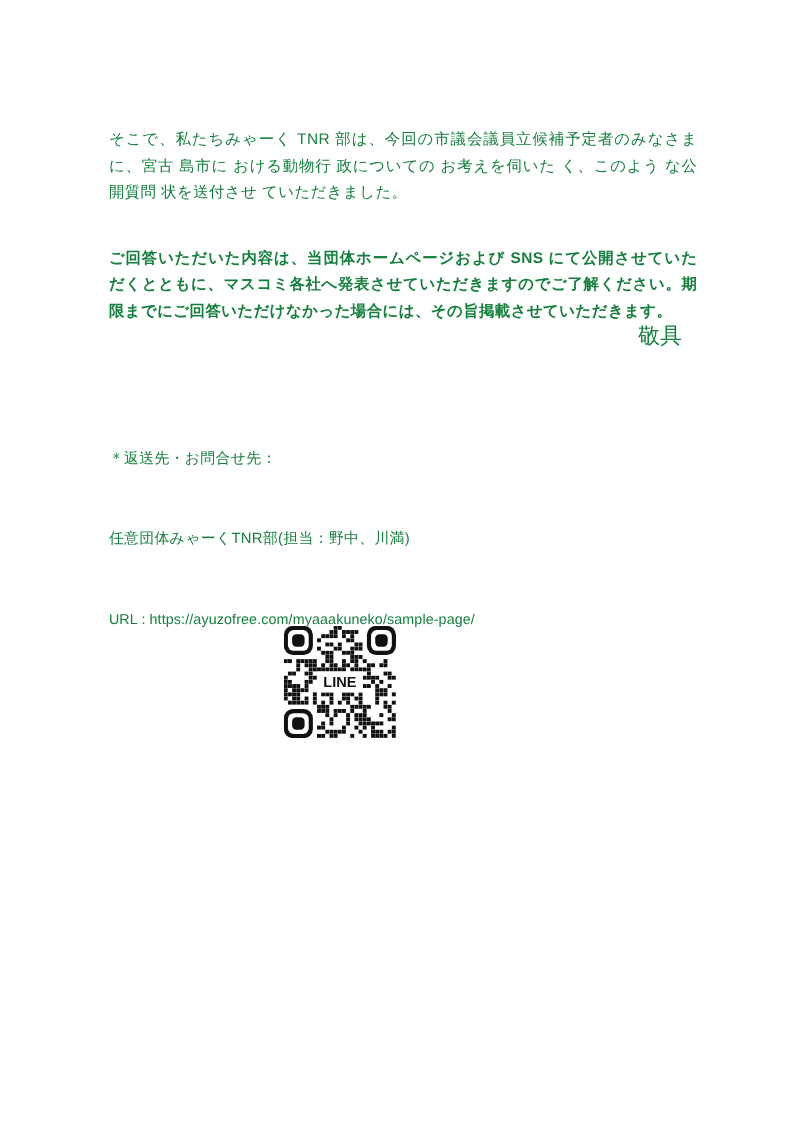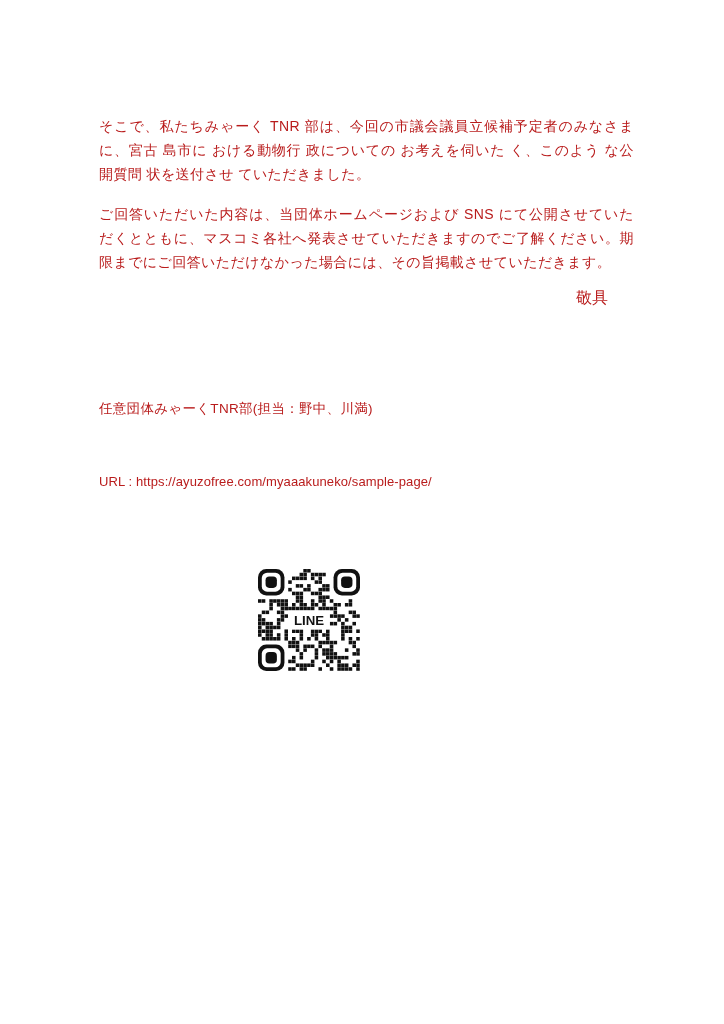--- a/index.html
+++ b/index.html
@@ -2,42 +2,42 @@
 <html><head>
 <meta charset="utf-8">
 <style>
   html, body { margin: 0; padding: 0; background: #ffffff; }
   .page {
     position: relative;
     width: 724px;
     height: 1024px;
     background: #ffffff;
     font-family: "Liberation Sans", "DejaVu Sans", sans-serif;
-    color: #b91c1c;
+    color: #15803d;
     overflow: hidden;
   }
   .content {
     position: absolute;
     left: 99px;
     top: 114px;
     width: 535px;
   }
   .para {
     margin: 0;
     font-size: 14px;
     line-height: 24px;
     text-align: justify;
     letter-spacing: 0.4px;
   }
-  .gap-lg { margin-top: 16px; }
+  .gap-lg { margin-top: 36px; font-weight: bold; }
   .gap-md { margin-top: 9px; }
   .para .u { text-decoration: underline; text-underline-offset: 3px; }
   .closing {
-    margin: 12px;
-    font-size: 16px;
+    margin: 0;
+    font-size: 20px;
     line-height: 24px;
     text-align: right;
     padding-right: 14px;
   }
   .contact {
     margin-top: 38px;
     font-size: 13.5px;
     line-height: 24.4px;
     white-space: pre-wrap;
     letter-spacing: 0.3px;
@@ -60,20 +60,21 @@
 
     <p class="para"><span>そこで、私たちみゃーく TNR 部は、今回の市議会議員立候補予定者のみなさまに、宮古 島市に おける動物行 政についての お考えを伺いた く、このよう な公開質問 状を送付させ ていただきました。</span></p>
 
     <p class="para gap-lg"><span>ご回答いただいた内容は、当団体ホームページおよび SNS にて公開させていただくとともに、マスコミ各社へ発表させていただきますのでご了解ください。期限までにご回答いただけなかった場合には、その旨掲載させていただきます。</span></p>
 
 
 
     <p class="closing">敬具</p>
 
     <div class="contact">
+      <div>＊返送先・お問合せ先：</div>
       <div>任意団体みゃーくTNR部(担当：野中、川満)</div>
       <div class="latin">URL : https://ayuzofree.com/myaaakuneko/sample-page/</div>
     </div>
 
   </div>
 
   <div class="qr">
       <svg viewBox="0 0 100 100" xmlns="http://www.w3.org/2000/svg">
         <rect x="0" y="0" width="100" height="100" fill="#ffffff"></rect>
         <g fill="#111111">

